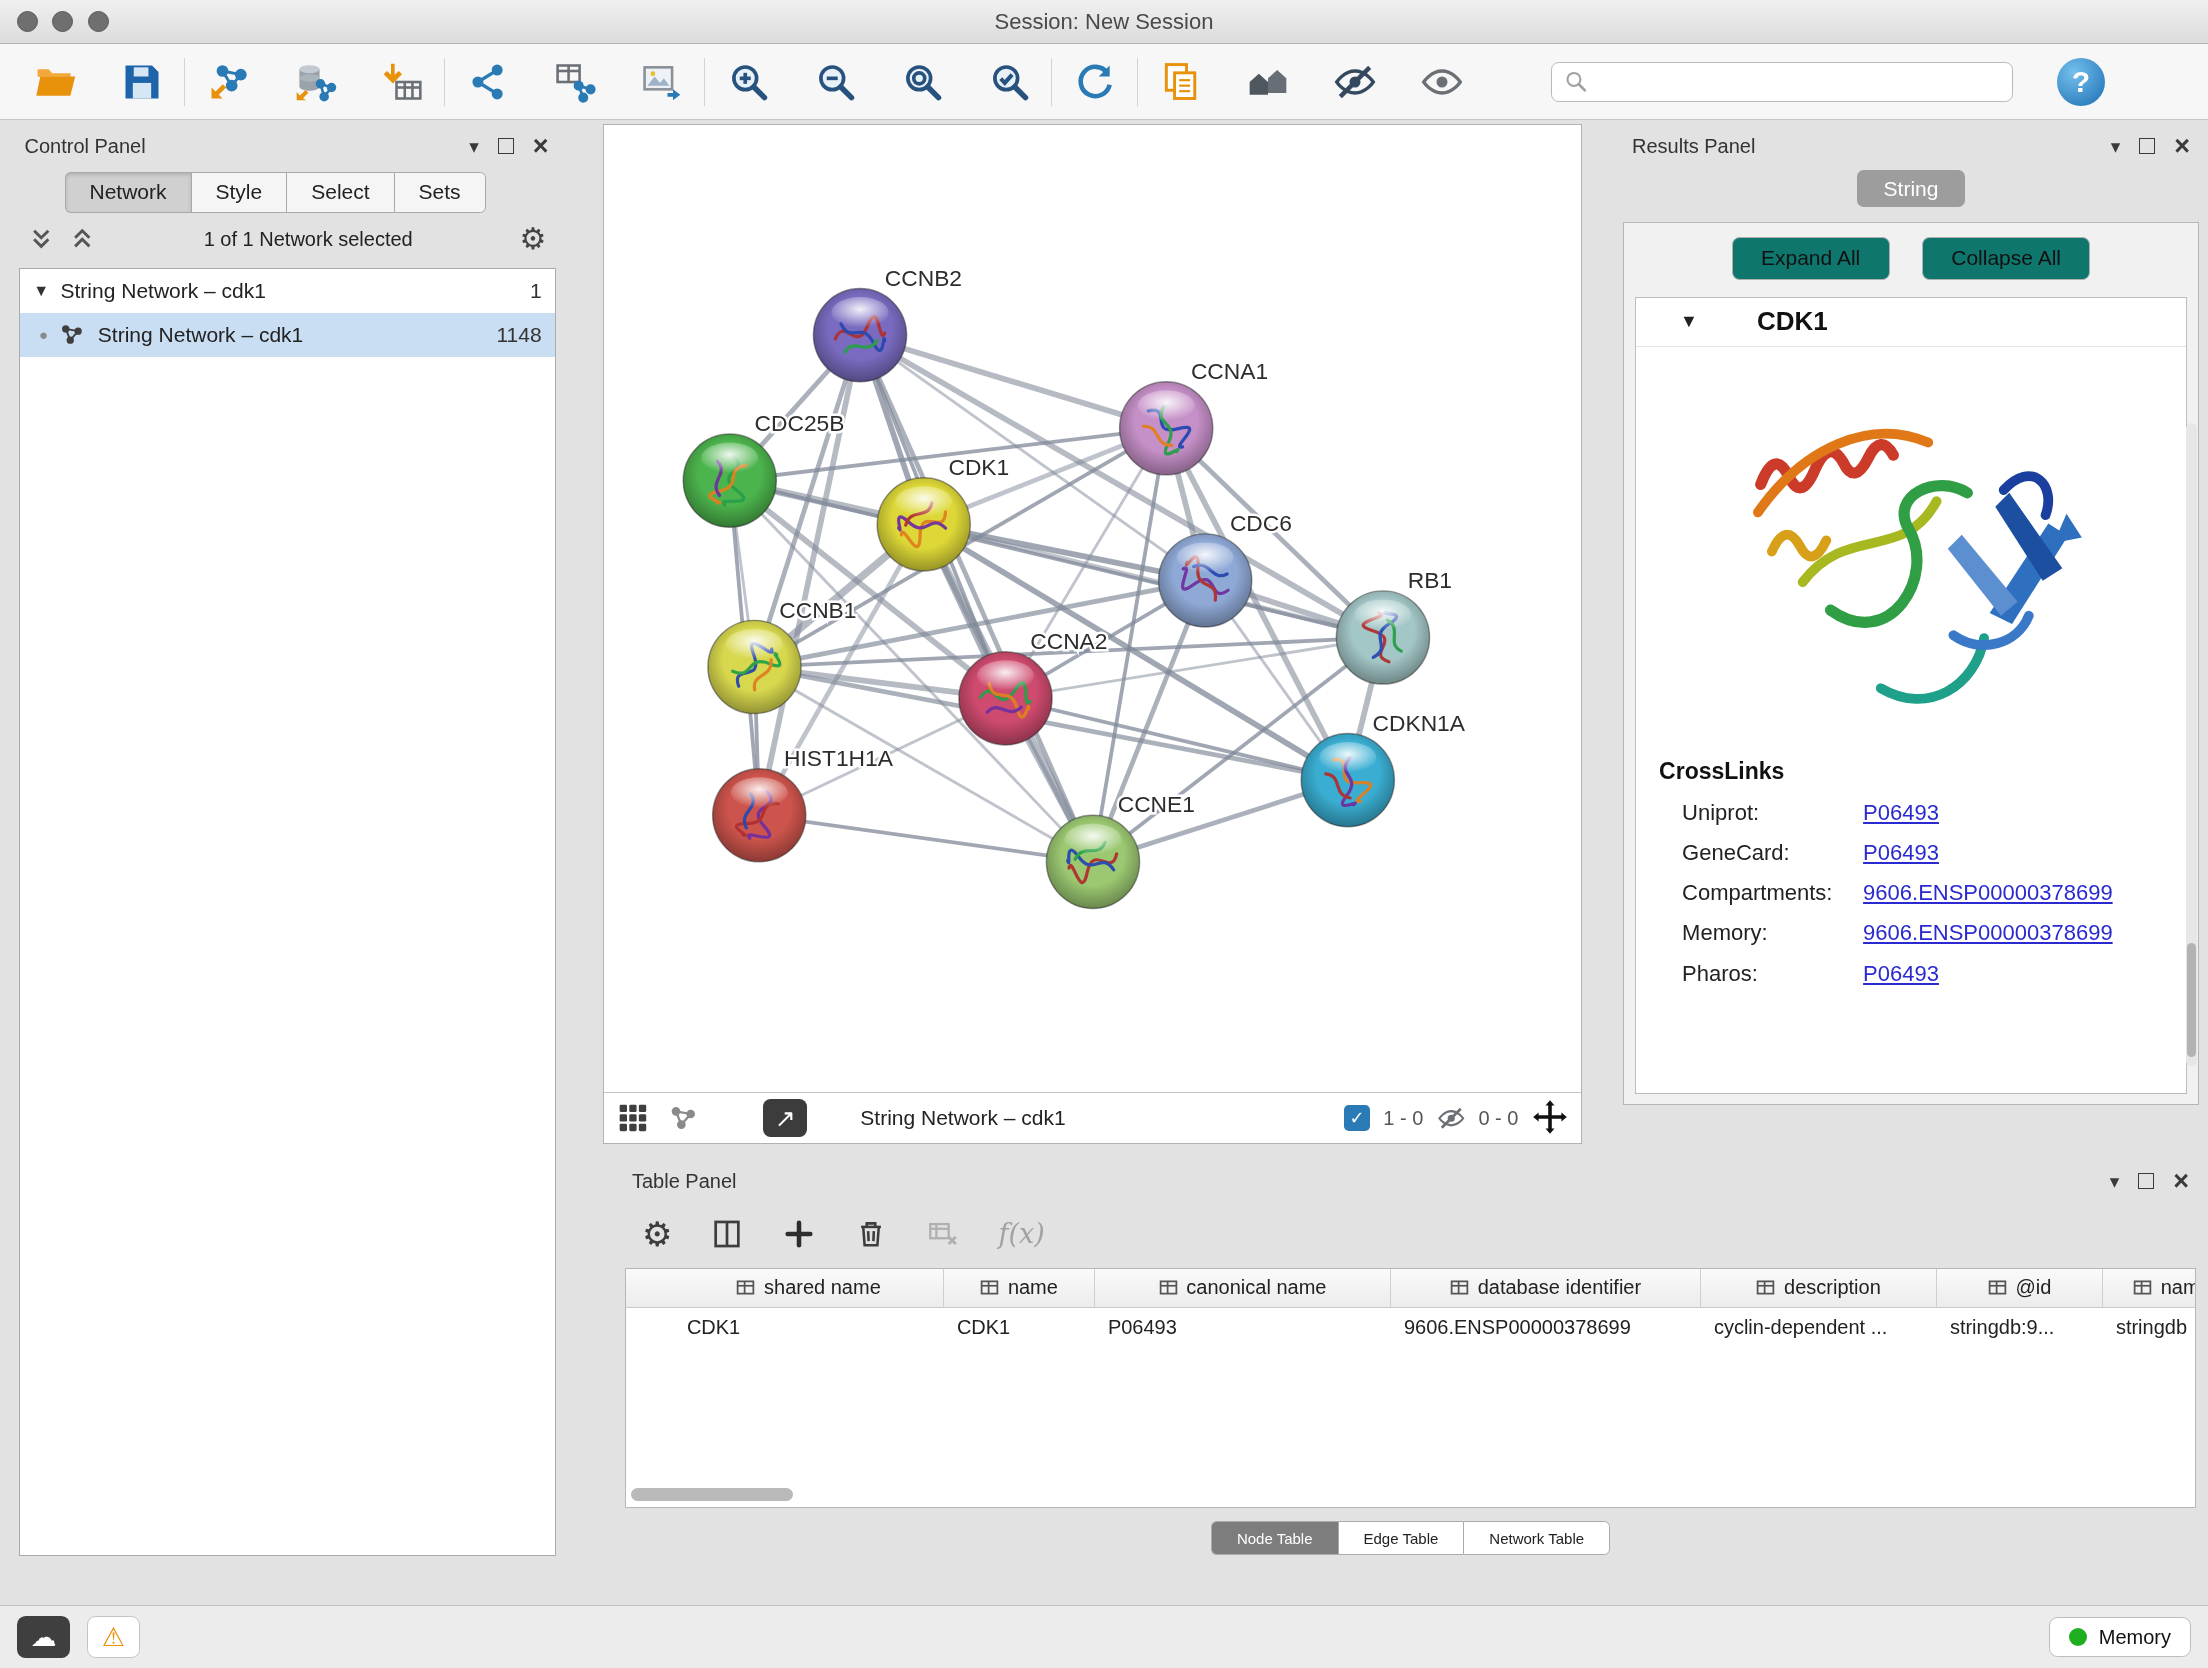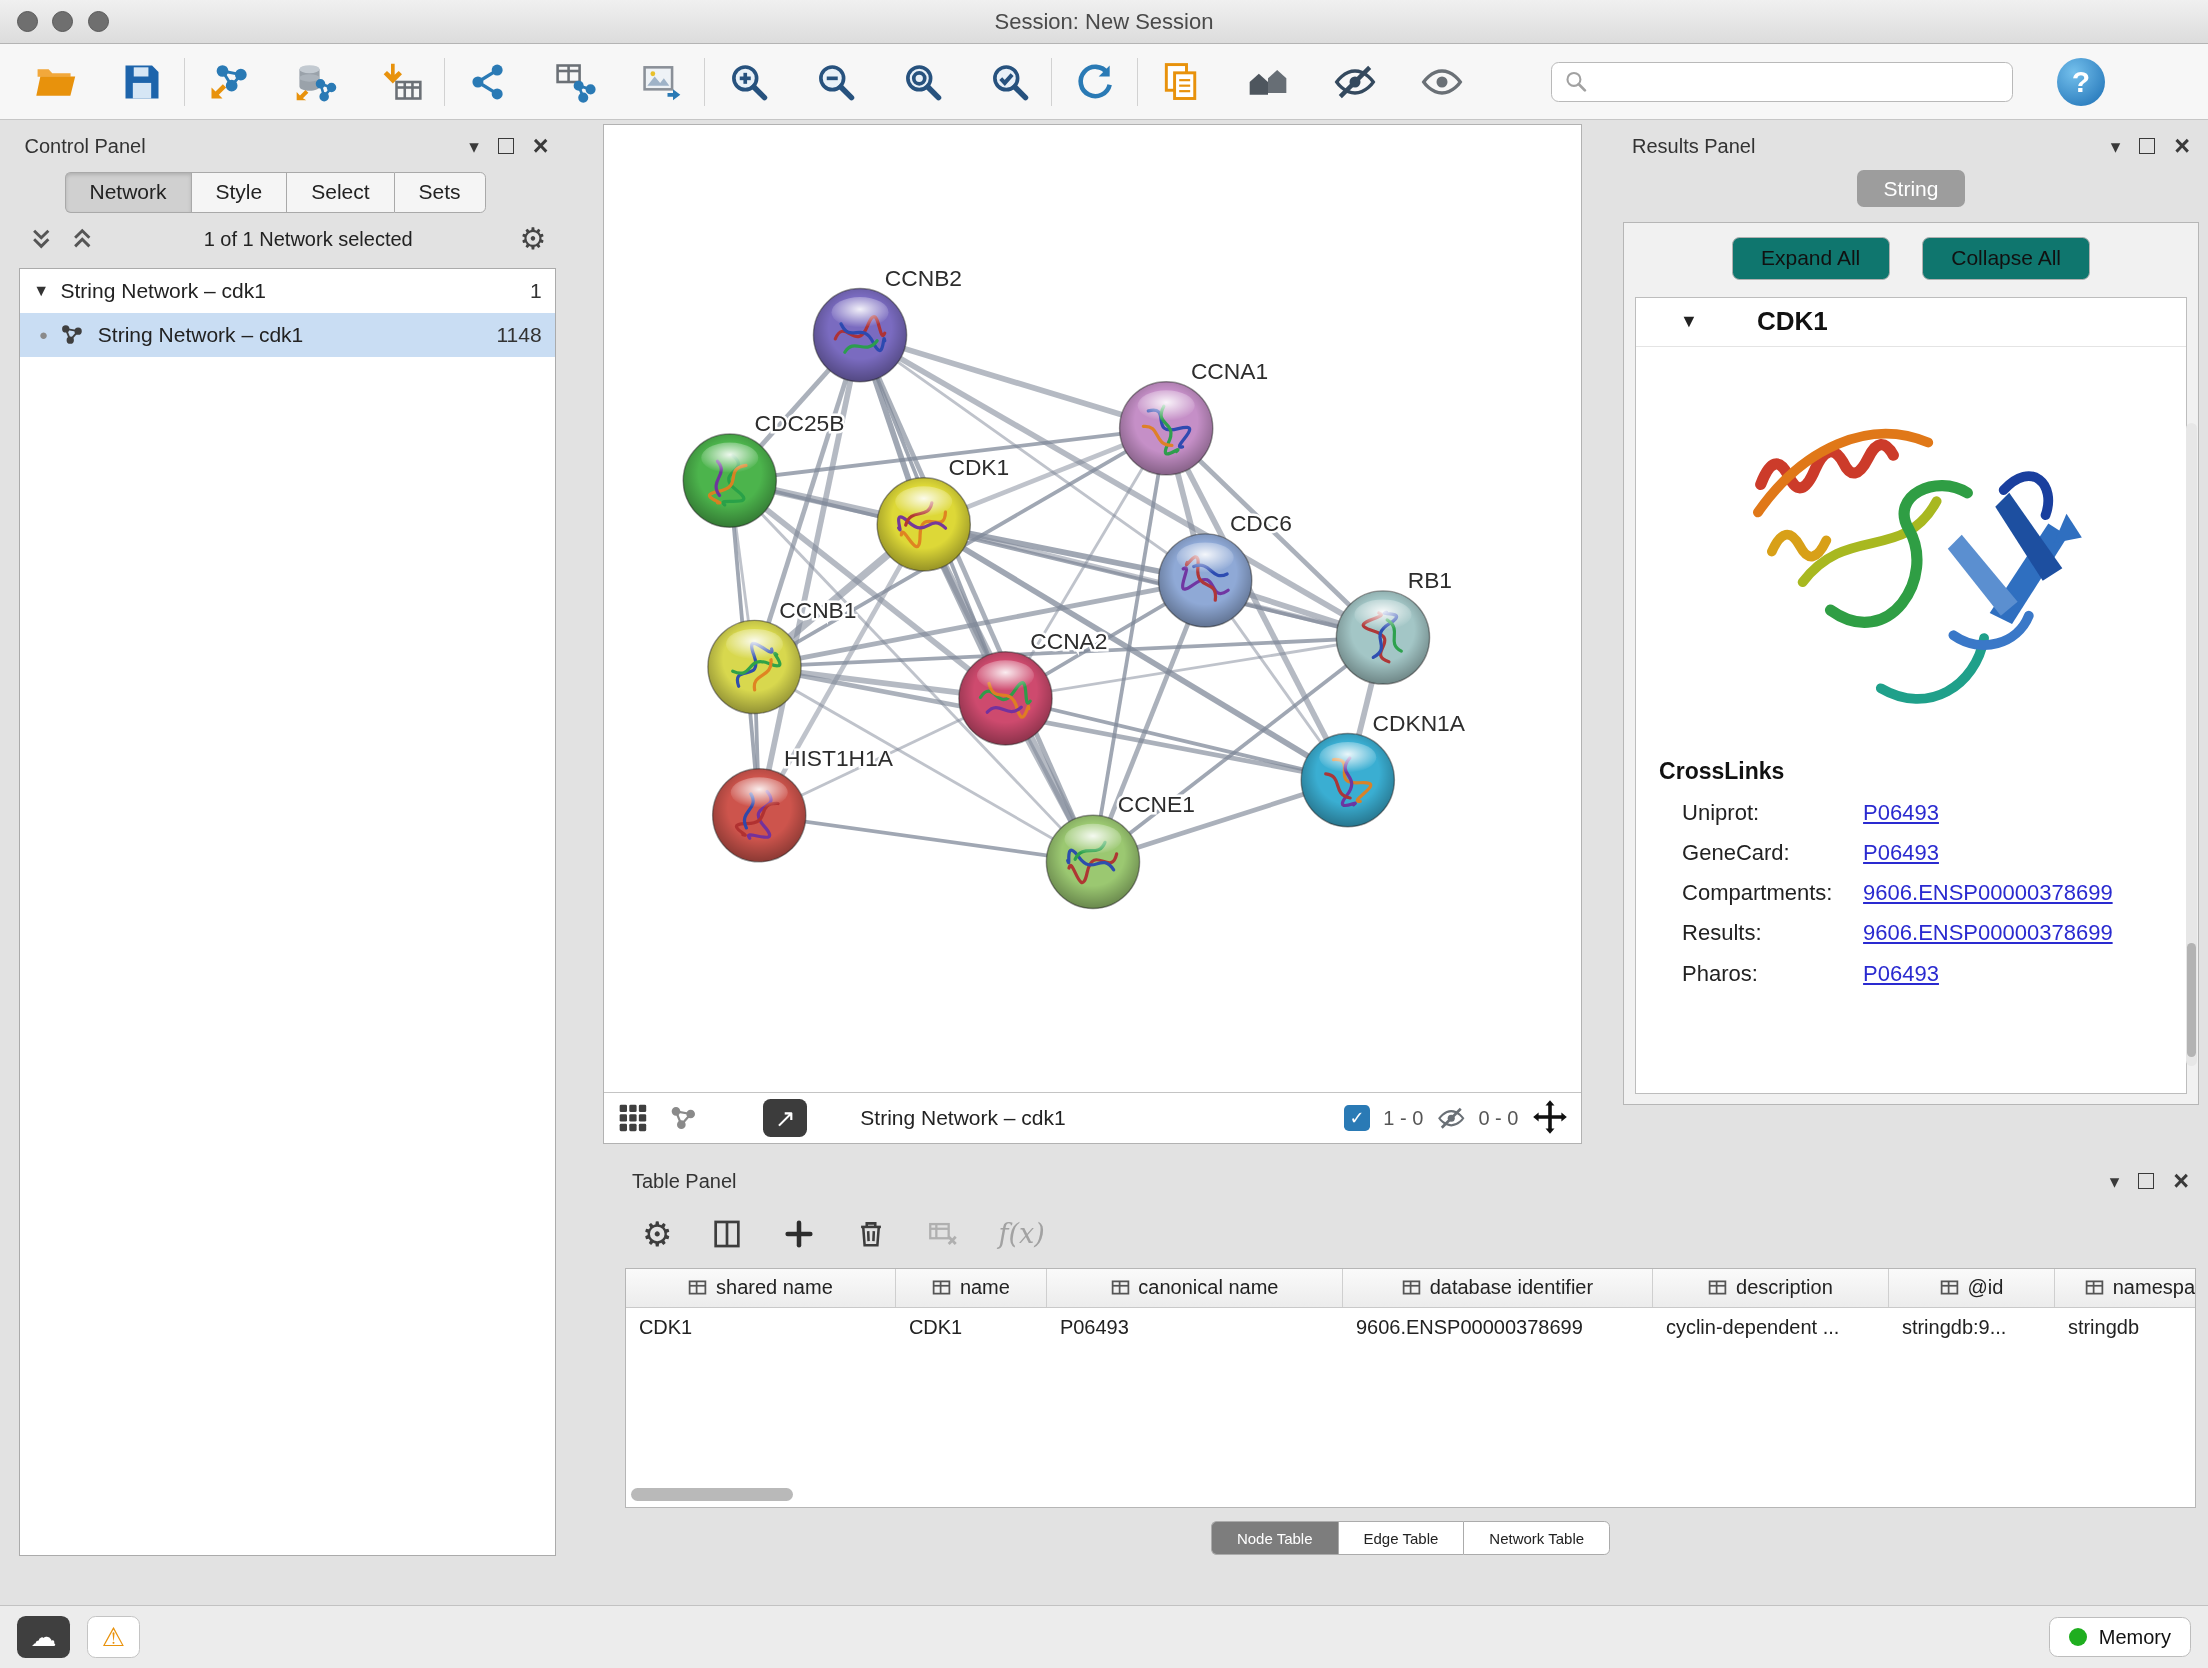--- a/index.html
+++ b/index.html
@@ -87,21 +87,21 @@
   .tp-toolbar{height:61px;display:flex;align-items:center;gap:38px;padding-left:25px;}
   .tp-toolbar svg{width:34px;height:34px;}
   .tp-gear{font-size:34px;color:#3d3d3d;line-height:1;}
   .tp-fx{font-family:"DejaVu Serif",serif;font-style:italic;font-size:27px;color:#a2a2a2;}
   .tp-tablewrap{margin:3.8px 7.6px 0 7.6px;background:#fff;border:1px solid #b6b6b6;height:240px;position:relative;overflow:hidden;}
   .t-headrow{display:flex;border-bottom:1px solid #c9c9c9;background:linear-gradient(#fafafa,#ececec);}
   .t-hcell{display:flex;align-items:center;justify-content:center;gap:7.6px;height:38px;border-right:1px solid #cfcfcf;font-size:20px;color:#222;flex:none;overflow:hidden;white-space:nowrap;}
   .t-hcell svg{width:21px;height:21px;flex:none;}
   .t-row{display:flex;}
   .t-cell{height:40px;display:flex;align-items:center;padding-left:13.3px;font-size:20px;color:#222;flex:none;overflow:hidden;white-space:nowrap;}
-  .c0{width:270px;} .c1{width:151px;} .c2{width:296px;} .c3{width:310px;} .c4{width:236px;} .c5{width:166px;} .c6{width:180px;border-right:none;}
+  .c0{width:270px;margin-left:48px;} .c1{width:151px;} .c2{width:296px;} .c3{width:310px;} .c4{width:236px;} .c5{width:166px;} .c6{width:180px;border-right:none;}
   .t-hscroll{position:absolute;left:5.7px;bottom:5.7px;width:162px;height:13.3px;background:#b9b9b9;border-radius:6.7px;}
   .tp-tabs{display:flex;justify-content:center;margin-top:13.3px;}
   .tp-tab{padding:7.6px 25px;font-size:15px;border:1px solid #ababab;border-right:none;background:#fff;color:#222;}
   .tp-tab:first-child{border-radius:5.7px 0 0 5.7px;}
   .tp-tab:last-child{border-right:1px solid #ababab;border-radius:0 5.7px 5.7px 0;}
   .tp-tab.active{background:#7d7d7d;color:#fff;}
 
   
   .status-bar{position:absolute;left:0;top:1605px;width:100%;height:63px;background:#ececec;border-top:1px solid #c2c2c2;display:flex;align-items:center;padding:0 17px;gap:17px;}
   .sb-dark{width:53px;height:42px;background:#3f3f3f;border-radius:8.6px;color:#fff;font-size:26px;display:flex;align-items:center;justify-content:center;}
@@ -647,21 +647,21 @@
       </div>
       <div class="xl-row">
         <span class="xl-label">GeneCard:</span>
         <a href="#">P06493</a>
       </div>
       <div class="xl-row">
         <span class="xl-label">Compartments:</span>
         <a href="#">9606.ENSP00000378699</a>
       </div>
       <div class="xl-row">
-        <span class="xl-label">Results:</span>
+        <span class="xl-label">Memory:</span>
         <a href="#">9606.ENSP00000378699</a>
       </div>
       <div class="xl-row">
         <span class="xl-label">Pharos:</span>
         <a href="#">P06493</a>
       </div>
     </div>
     <div class="rp-vscroll">
         <span></span>
       </div>

